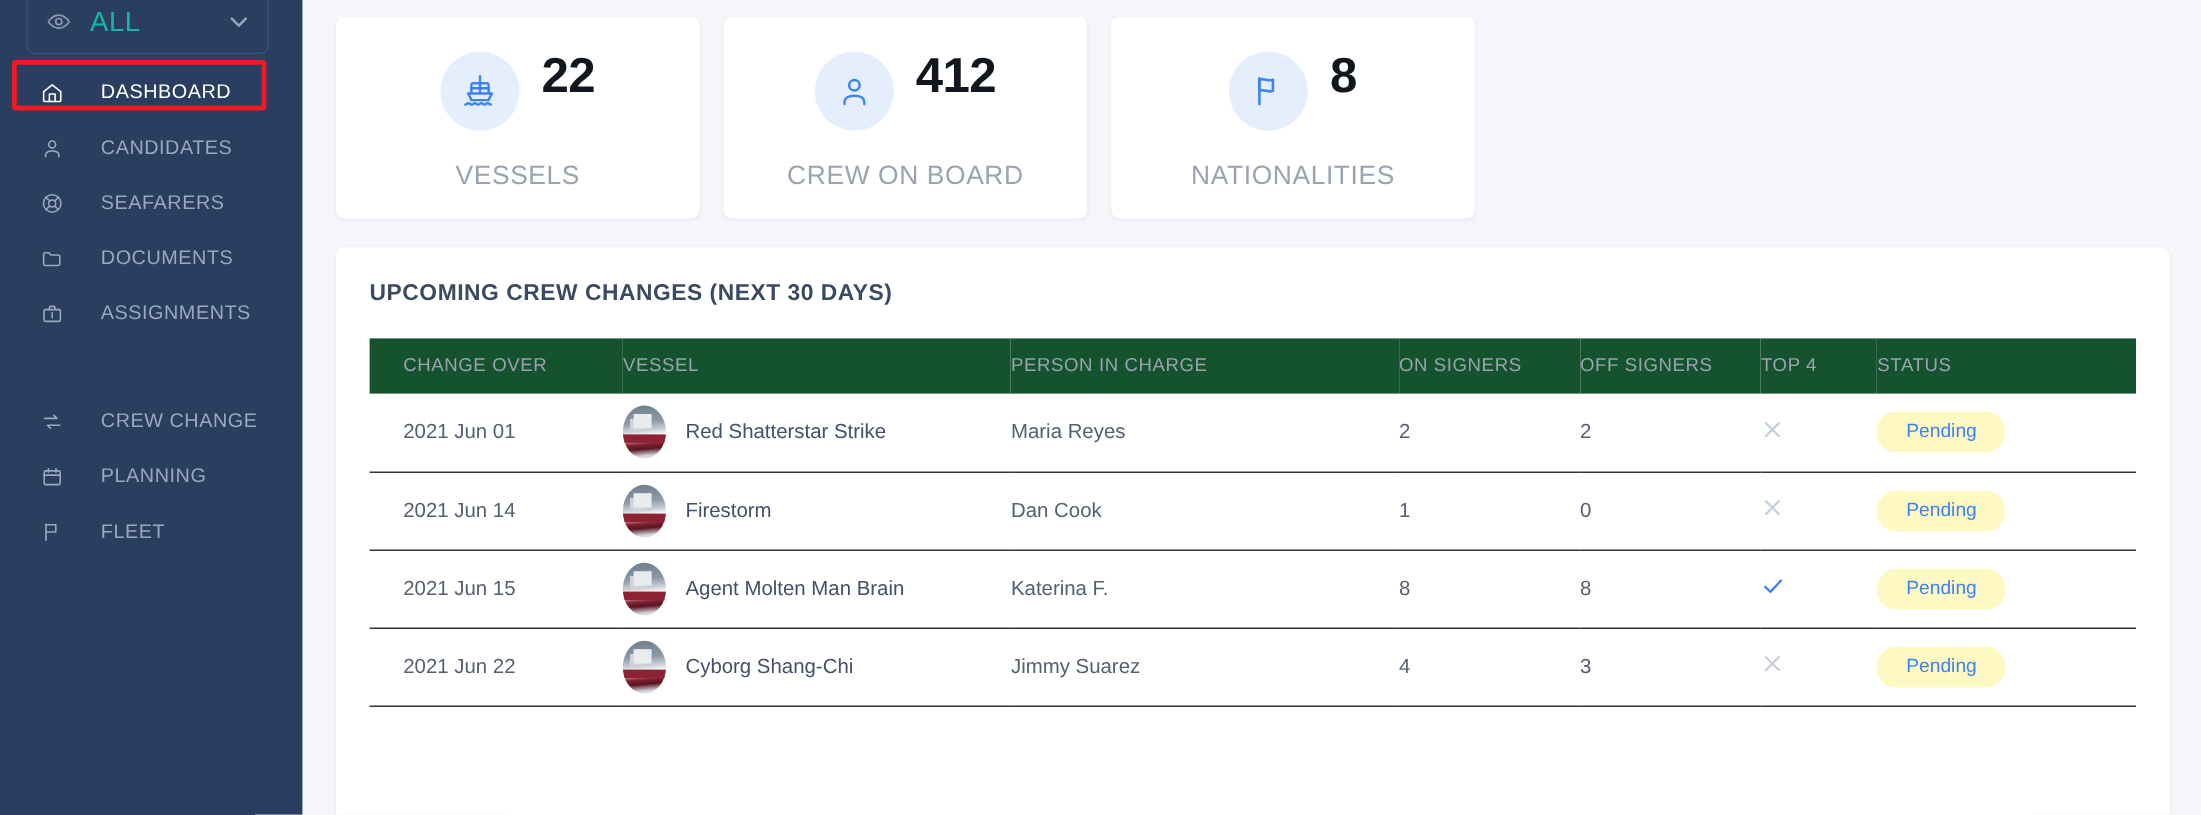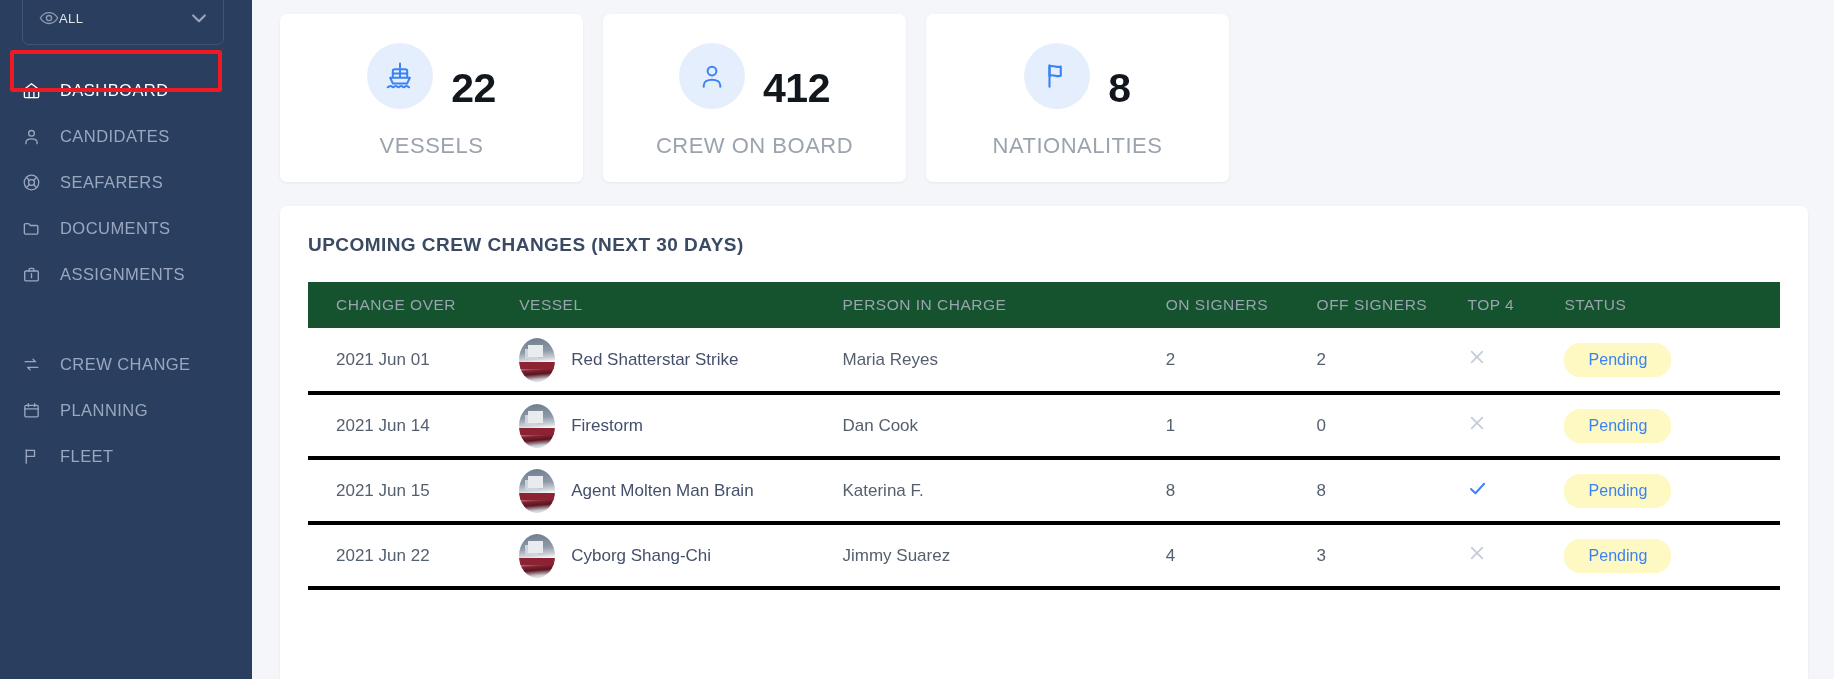--- a/index.html
+++ b/index.html
@@ -26,37 +26,39 @@
     border: 1px solid #3f5578;
     border-radius: 7px;
     display: flex;
     align-items: center;
     padding: 0 14px 0 16px;
     position: relative;
     top: -9px;
   }
   .all-select .eye { flex: 0 0 auto; display: flex; align-items: center; }
   .all-select .all-label {
-    color: #e5e5e5;
-    font-size: 13px;
+    color: #14b8a6;
+    font-size: 23px;
     letter-spacing: .4px;
+    margin-left: 16px;
     flex: 1;
   }
   .chev { display: flex; align-items: center; }
 
   .nav-item {
     display: flex;
-    align-items: flex-end;
+    align-items: center;
     height: 46px;
-    padding-left: 22px;
+    padding-left: 34px;
     color: #9aa8bf;
     font-size: 16.5px;
     letter-spacing: .45px;
     cursor: pointer;
     position: relative;
+    gap: 12px;
   }
   .nav-item .ico {
     width: 26px; min-width: 26px;
     display: flex; align-items: center; justify-content: flex-start;
   }
   .nav-item .lbl { margin-left: 12px; white-space: nowrap; }
   .nav-item.active { color: #ffffff; }
   .nav-item.active .lbl { color: #ffffff; }
 
   .nav-highlight {
@@ -89,21 +91,21 @@
     border-radius: 7px;
     width: 303px;
     height: 168px;
     box-shadow: 0 1px 3px rgba(40,60,90,.07);
     display: flex;
     flex-direction: column;
     align-items: center;
     justify-content: center;
     padding-top: 6px;
   }
-  .card-top { display: flex; align-items: flex-end; gap: 18px; }
+  .card-top { display: flex; align-items: flex-start; gap: 18px; }
   .card-badge {
     width: 66px; height: 66px;
     border-radius: 50%;
     background: #e4eefc;
     display: flex; align-items: center; justify-content: center;
   }
   .card-num {
     font-size: 41px;
     font-weight: bold;
     color: #12161d;
@@ -143,21 +145,21 @@
     letter-spacing: .5px;
     height: 46px;
     padding: 0;
     vertical-align: middle;
   }
   table.crew th:first-child { padding-left: 28px; }
   table.crew td {
     height: 65px;
     padding: 0;
     vertical-align: middle;
-    border-bottom: 4px solid #000000;
+    border-bottom: 1px solid #000000;
     font-size: 17px;
     color: #55606f;
   }
   table.crew td:first-child { padding-left: 28px; }
   .c-date  { width: 196px; color: #4a5464; }
   .c-vessel{ width: 300px; }
   .c-pic   { width: 300px; }
   .c-on    { width: 140px; }
   .c-off   { width: 140px; }
   .c-top   { width: 90px; }

